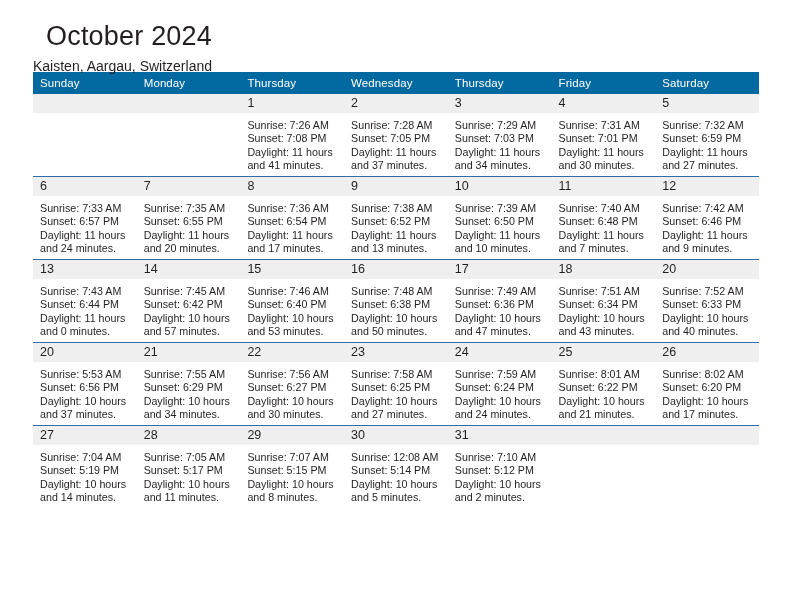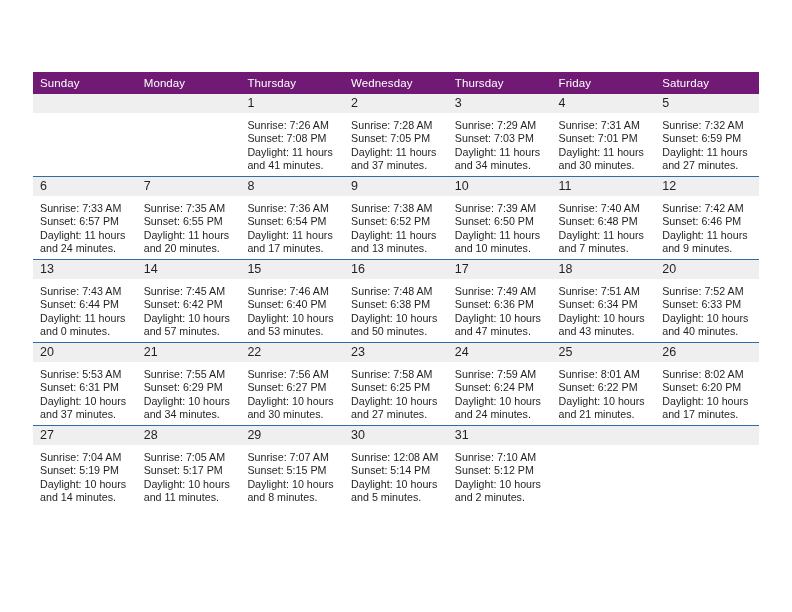--- a/index.html
+++ b/index.html
@@ -81,21 +81,21 @@
     line-height: 17px;
   }
 
   
   .calendar {
     width: 726px;
     border-collapse: collapse;
     table-layout: fixed;
   }
   .calendar th {
-    background: #701a75;
+    background: #0369a1;
     color: #ffffff;
     font-size: 11.5px;
     font-weight: normal;
     text-align: left;
     padding: 5px 0 5px 7px;
     height: 11px;
     letter-spacing: 0.1px;
   }
   .calendar td {
     vertical-align: top;
@@ -129,20 +129,24 @@
   }
 </style>
 </head>
 <body>
 
 <div class="page">
 
   <div class="header">
 
 
+    <div class="title-block">
+      <div class="cal-title">October 2024</div>
+      <div class="cal-subtitle">Kaisten, Aargau, Switzerland</div>
+    </div>
 
   </div>
 
   <table class="calendar">
     <colgroup>
       <col style="width:103.7px">
         <col style="width:103.7px">
         <col style="width:103.7px">
       <col style="width:103.7px">
         <col style="width:103.7px">
@@ -342,21 +346,21 @@
               <div>Daylight: 10 hours</div>
               <div>and 40 minutes.</div>
             </div>
           </td>
         </tr>
         <tr class="week-row">
           <td class="">
             <div class="daynum">20</div>
             <div class="dayinfo">
               <div>Sunrise: 5:53 AM</div>
-              <div>Sunset: 6:31 PM</div>
+              <div>Sunset: 6:56 PM</div>
               <div>Daylight: 10 hours</div>
               <div>and 37 minutes.</div>
             </div>
           </td>
           <td class="">
             <div class="daynum">21</div>
             <div class="dayinfo">
               <div>Sunrise: 7:55 AM</div>
               <div>Sunset: 6:29 PM</div>
               <div>Daylight: 10 hours</div>

